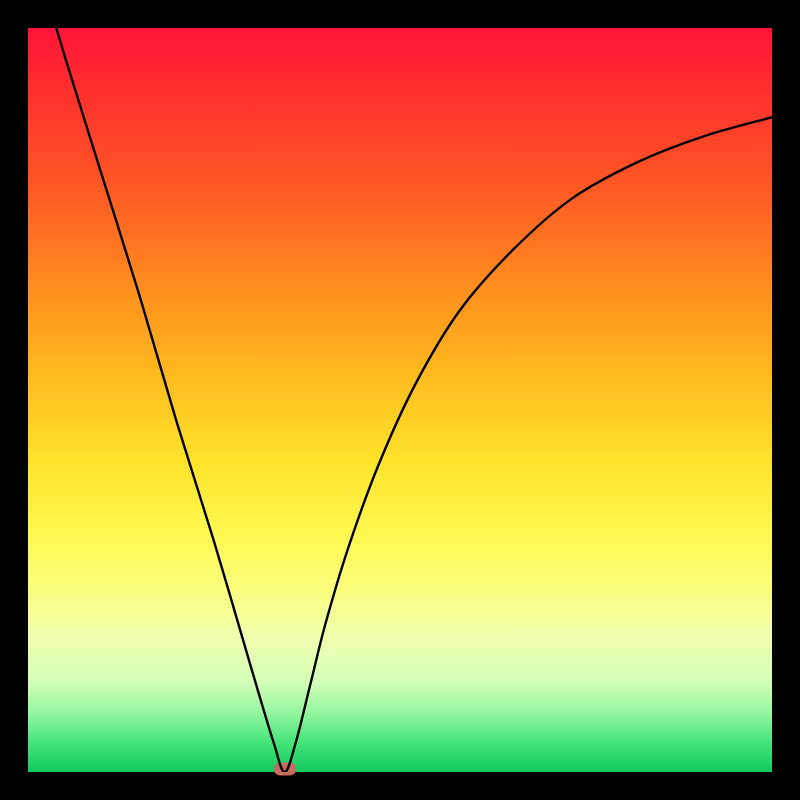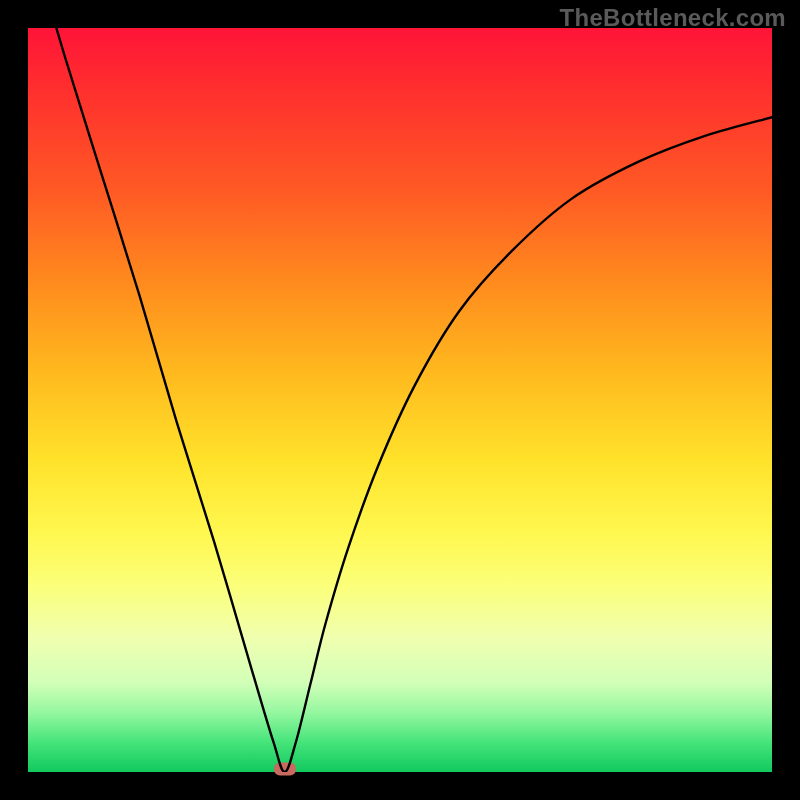--- a/index.html
+++ b/index.html
@@ -67,21 +67,20 @@
     border-radius: 6px;
     z-index: 2;
     transform: translate(-50%, -50%);
   }
 </style>
 </head>
 <body>
 
 <div class="frame">
 
-  <div class="watermark">TheBottleneck.com</div>
 
   <div class="plot-area"></div>
 
   <svg class="curve" viewBox="0 0 744 744" preserveAspectRatio="none">
     <path d="M 0.00 -96.72 C 6.20 -75.64, 24.80 -11.16, 37.20 29.76 C 49.60 70.68, 62.00 109.12, 74.40 148.80 C 86.80 188.48, 99.20 226.92, 111.60 267.84 C 124.00 308.76, 136.40 353.40, 148.80 394.32 C 161.20 435.24, 173.60 472.44, 186.00 513.36 C 198.40 554.28, 213.28 606.36, 223.20 639.84 C 233.12 673.32, 239.94 696.88, 245.52 714.24 C 251.10 731.60, 252.96 744.00, 256.68 744.00 C 260.40 744.00, 263.50 729.12, 267.84 714.24 C 272.18 699.36, 277.76 674.56, 282.72 654.72 C 287.68 634.88, 291.40 617.52, 297.60 595.20 C 303.80 572.88, 311.24 546.84, 319.92 520.80 C 328.60 494.76, 338.52 466.24, 349.68 438.96 C 360.84 411.68, 373.24 383.16, 386.88 357.12 C 400.52 331.08, 415.40 305.04, 431.52 282.72 C 447.64 260.40, 465.00 241.80, 483.60 223.20 C 502.20 204.60, 522.04 186.00, 543.12 171.12 C 564.20 156.24, 587.76 144.46, 610.08 133.92 C 632.40 123.38, 654.72 115.32, 677.04 107.88 C 699.36 100.44, 732.84 92.38, 744.00 89.28" fill="none" stroke="#000000" stroke-width="2.4" stroke-linecap="round" stroke-linejoin="round"></path>
   </svg>
 
   <div class="marker" style="left: 284.68px; top: 769px; background: rgb(201, 106, 96);"></div>
 
 </div>

